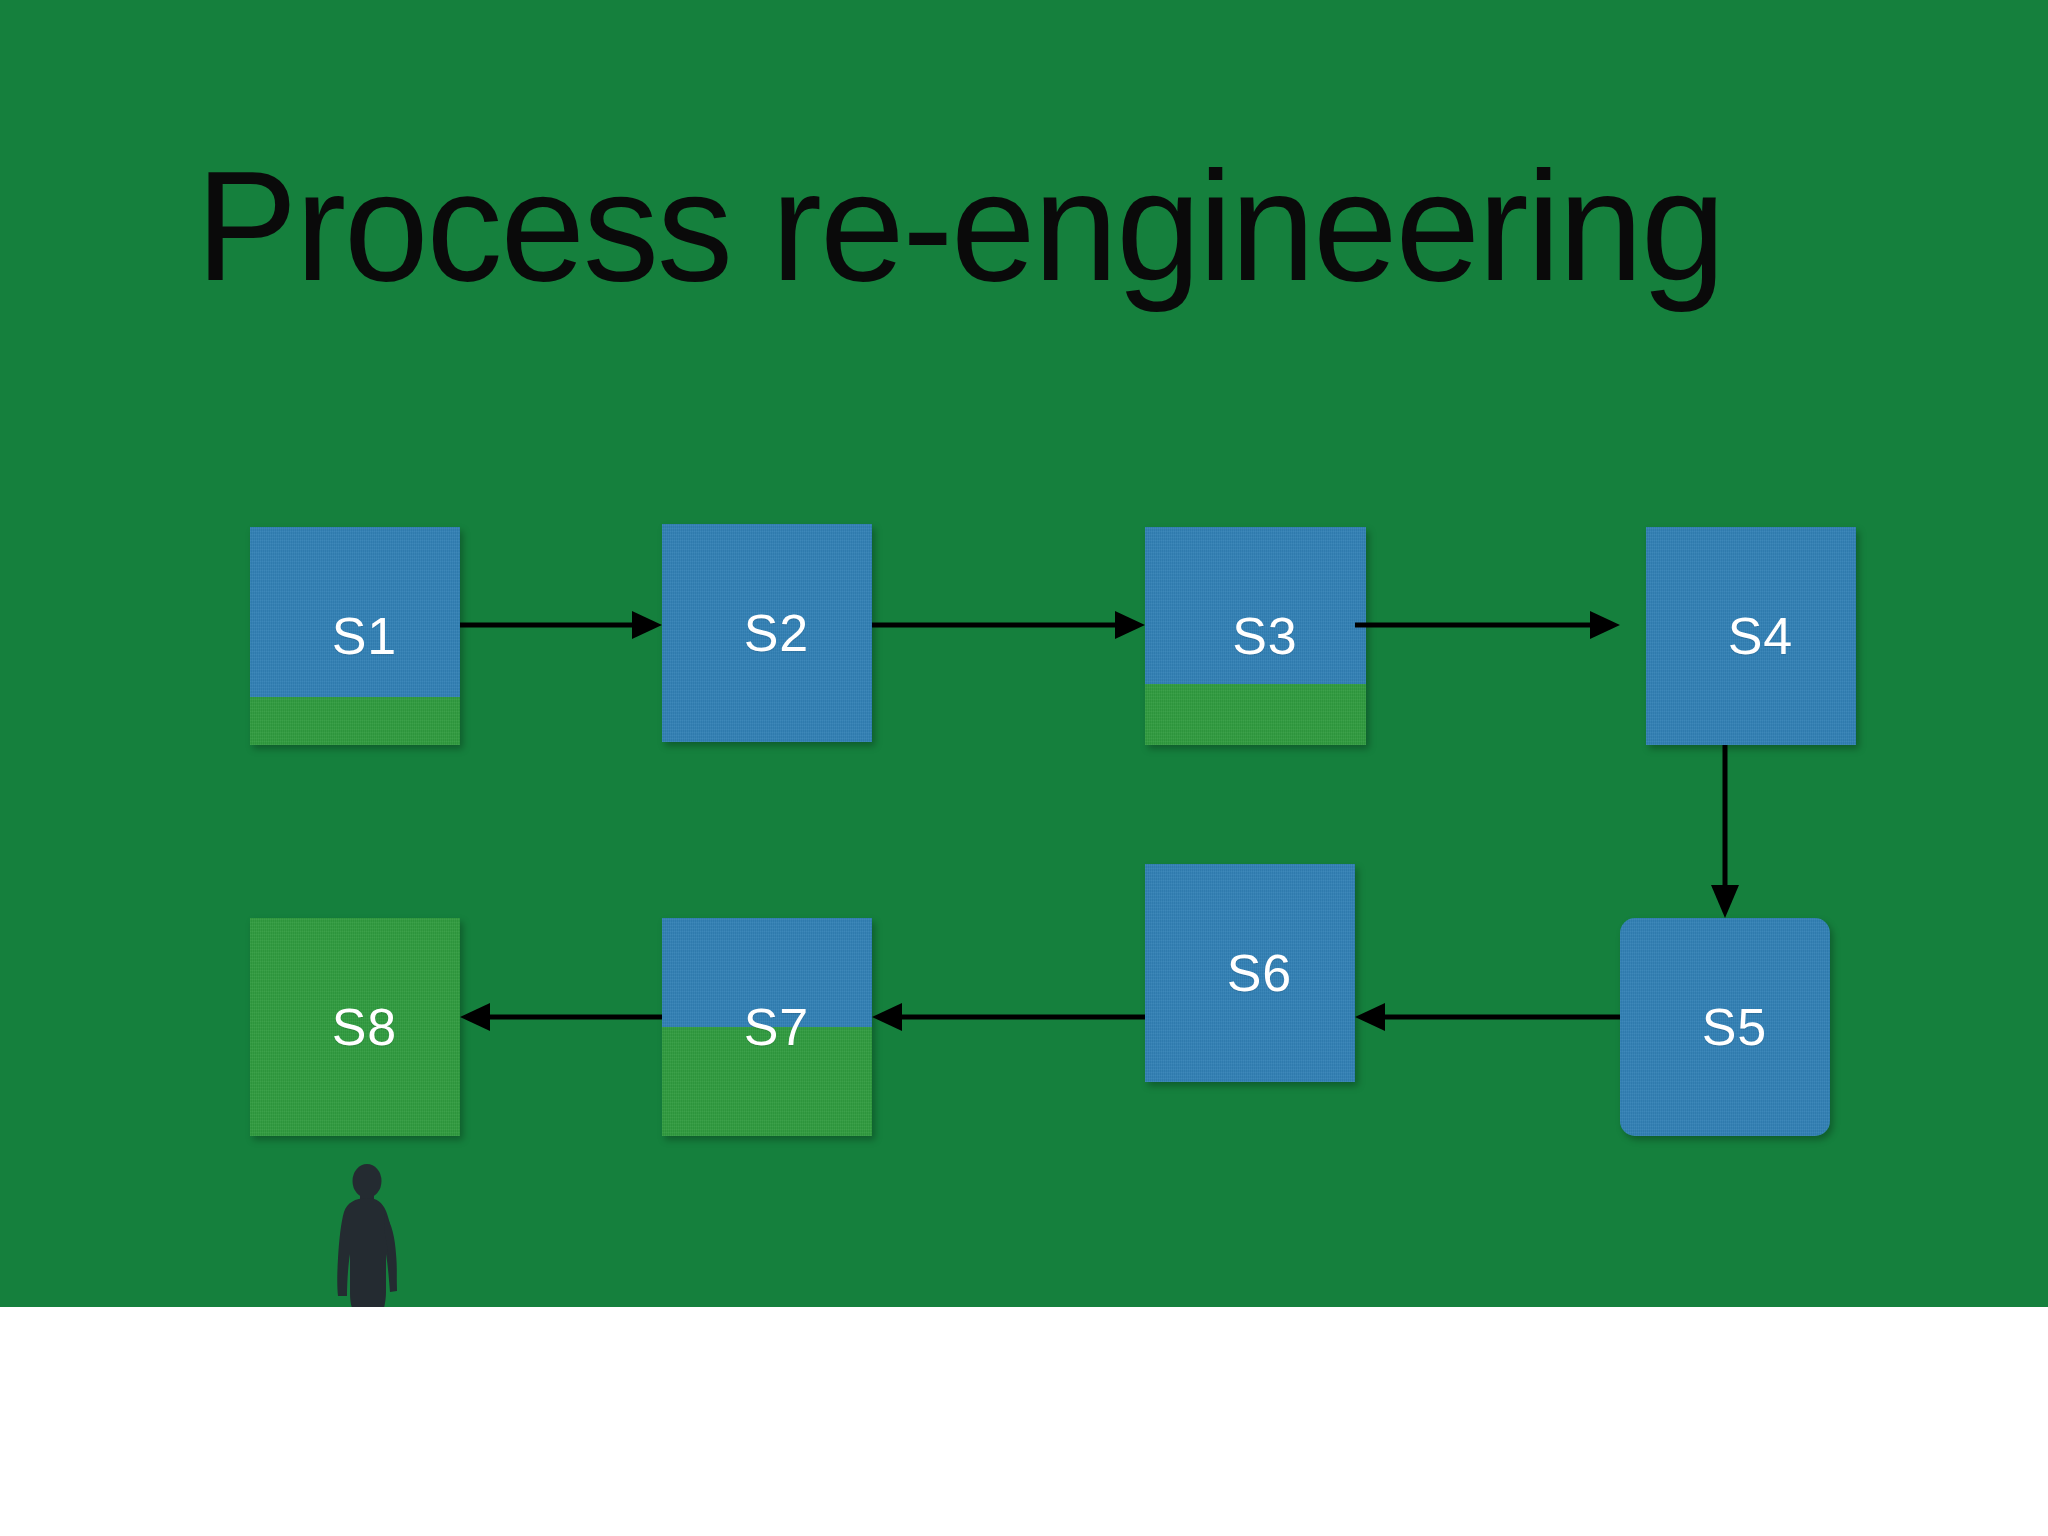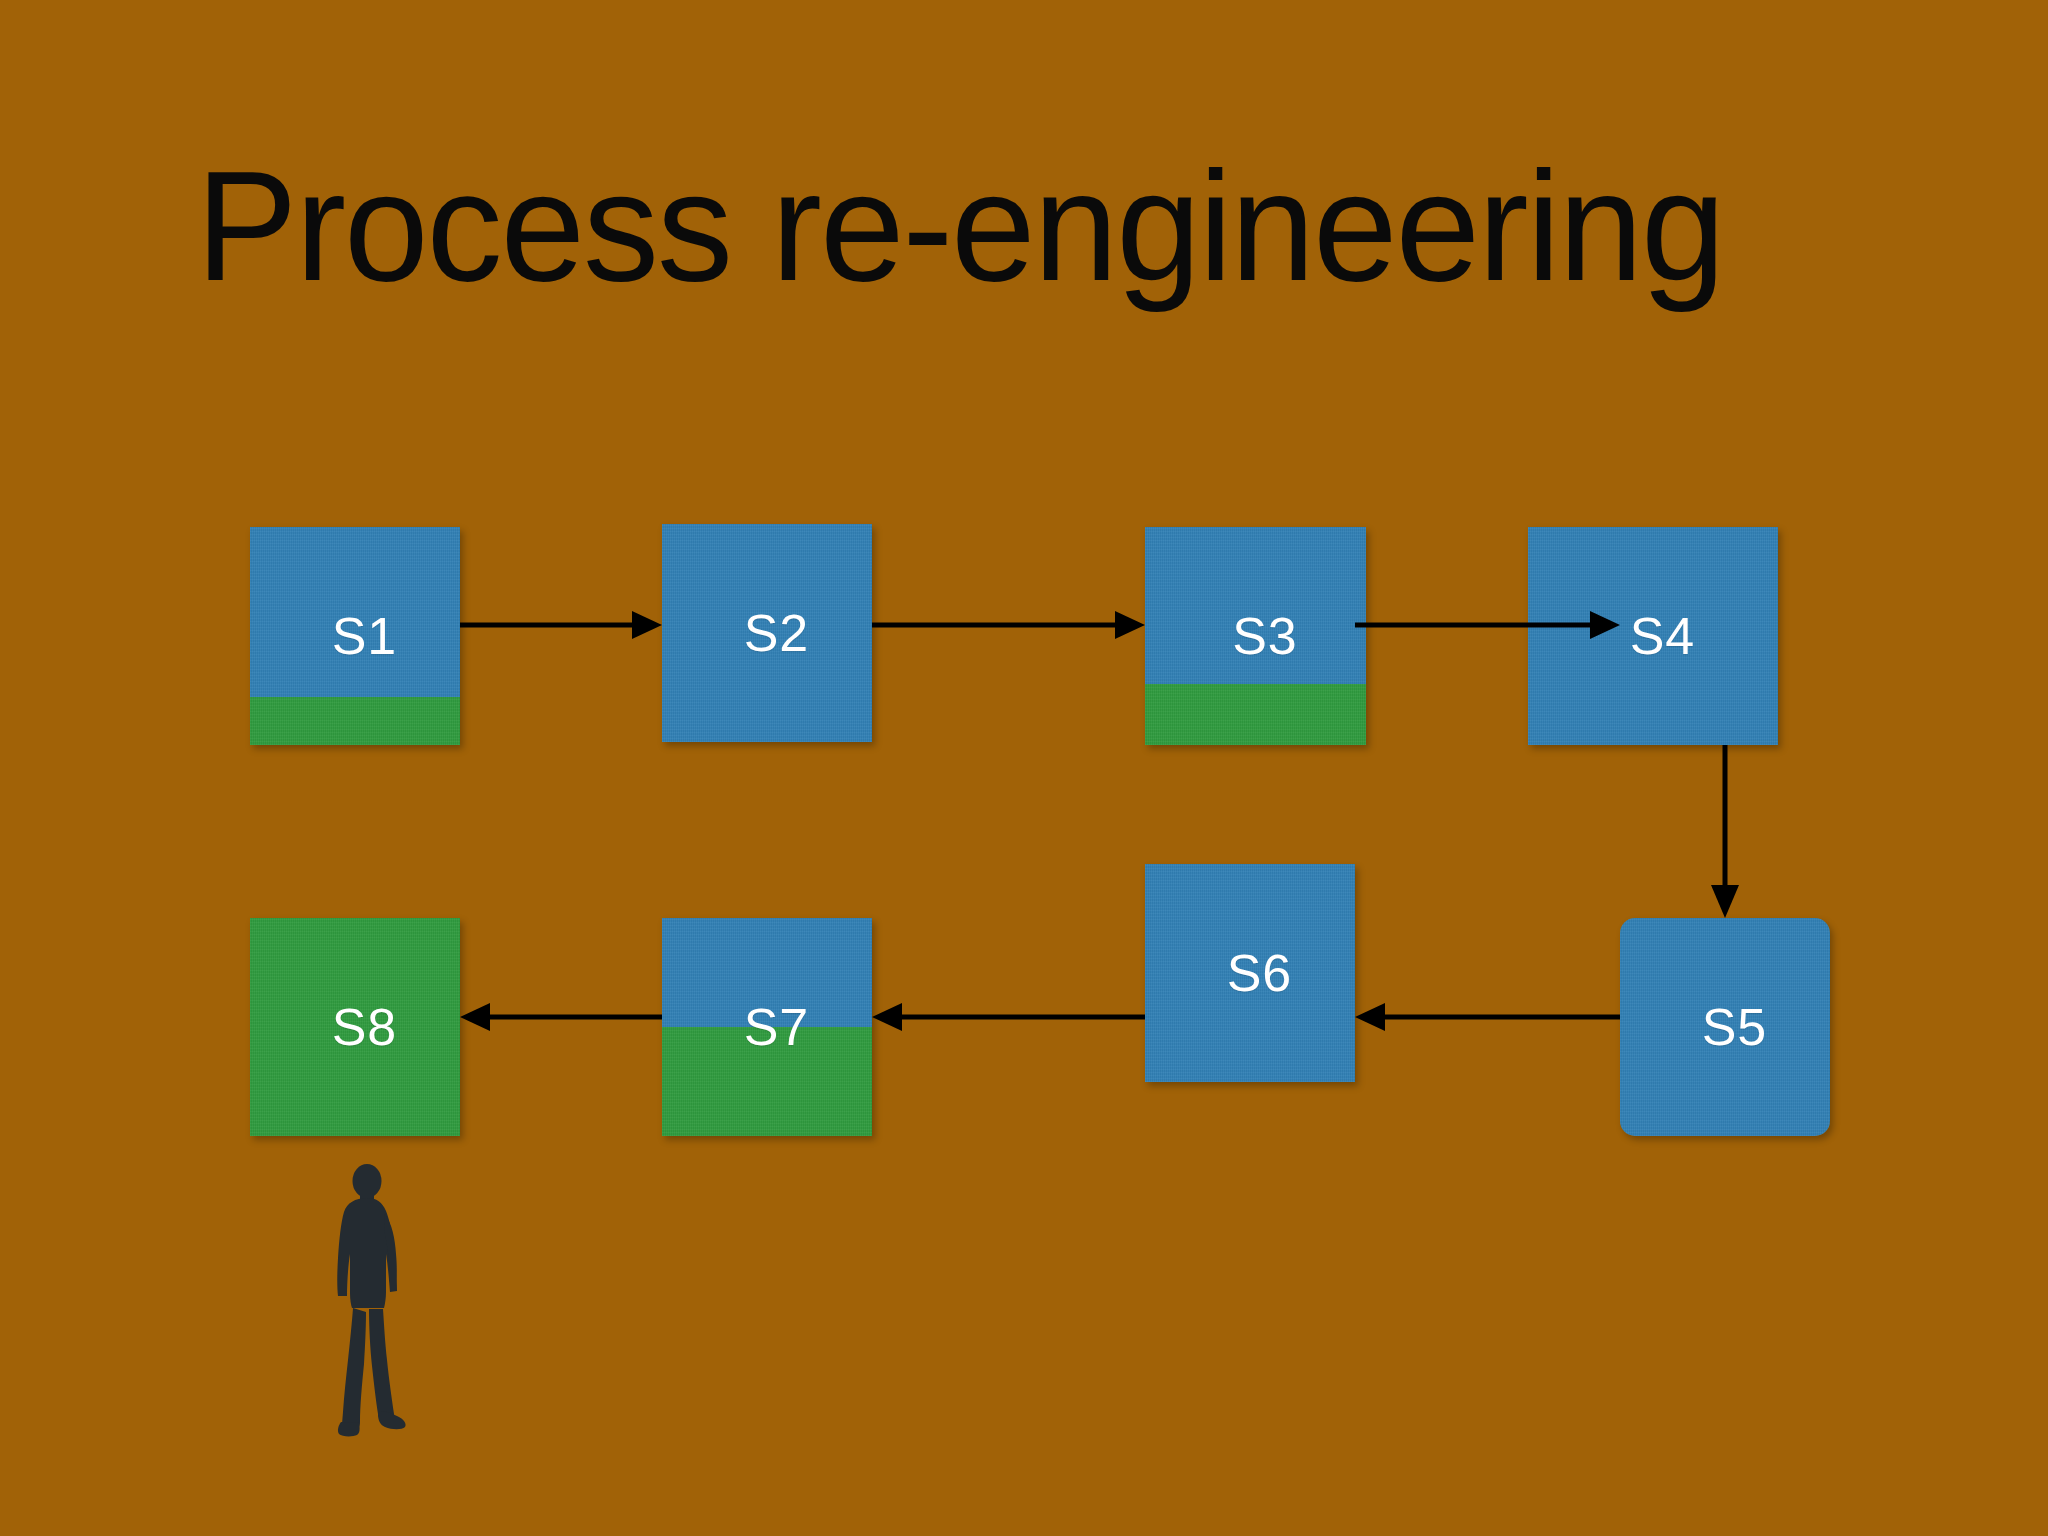--- a/index.html
+++ b/index.html
@@ -7,22 +7,22 @@
     margin: 0;
     padding: 0;
     background: #ffffff;
   }
   body {
     font-family: "Liberation Sans", sans-serif;
   }
   #slide {
     position: relative;
     width: 2048px;
-    height: 1536px;
-    background: #a16207;
+    height: 1307px;
+    background: #15803d;
     overflow: hidden;
   }
 
   
   #slide-title {
     position: absolute;
     left: 196px;
     top: 148px;
     font-family: "Liberation Sans", sans-serif;
     font-size: 152px;
@@ -115,21 +115,21 @@
     <div class="node-label">S2</div>
   </div>
 
   <div class="node" style="left:1145px; top:527px;padding-left:11px;">
     <div class="fill-top" style="height:72%; background:#3180B5;"></div>
     <div class="fill-bottom" style="height:28%; background:#2F9B3E;"></div>
     <div class="tex"></div>
     <div class="node-label">S3</div>
   </div>
 
-  <div class="node" style="left:1528px; top:527px;padding-left:40px;">
+  <div class="node" style="left:1646px; top:527px;">
     <div class="fill-top" style="height:100%; background:#3180B5;"></div>
     <div class="tex"></div>
     <div class="node-label">S4</div>
   </div>
 
   <div class="node" style="left:250px; top:918px;">
     <div class="fill-top" style="height:100%; background:#2F9B3E;"></div>
     <div class="tex"></div>
     <div class="node-label">S8</div>
   </div>

